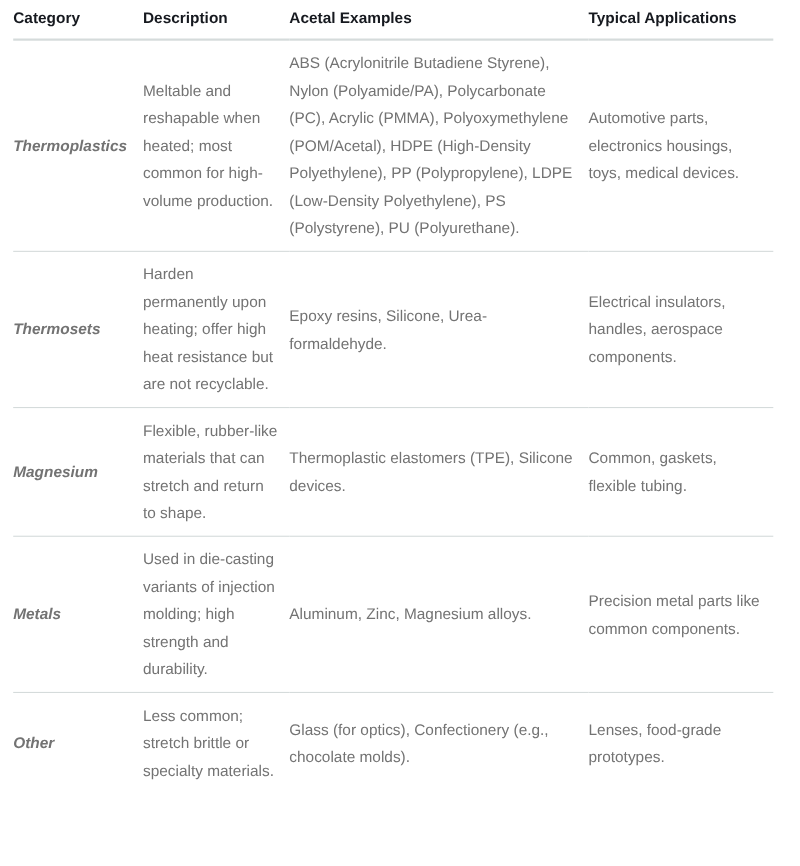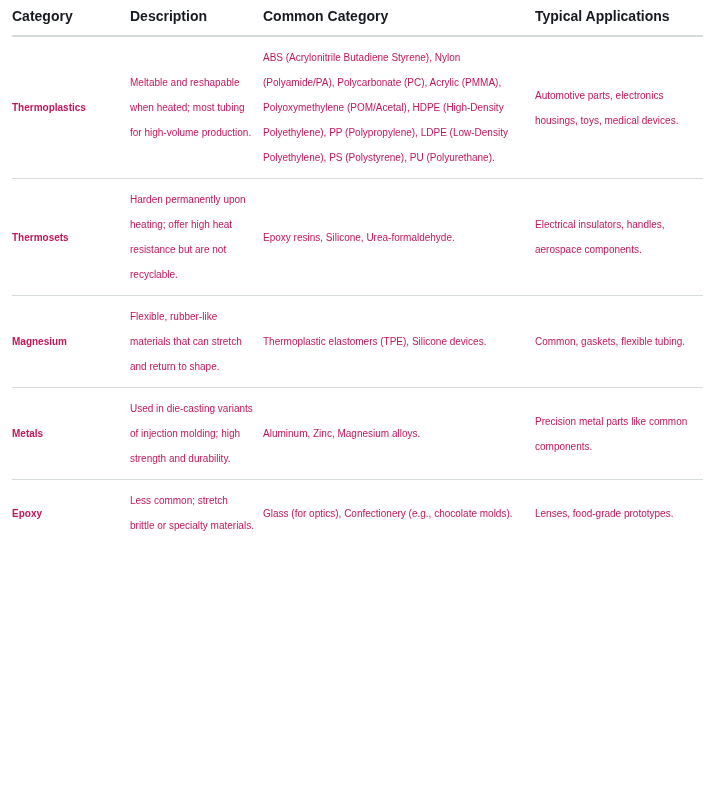--- a/index.html
+++ b/index.html
@@ -31,54 +31,54 @@
     font-size: 14px;
     font-weight: 700;
     color: #16191f;
     padding: 8px 8px 10px 0;
     border-bottom: 2px solid #d5dbdb;
     vertical-align: top;
     line-height: 17px;
     margin-top: 48px;
   }
   td {
-    font-size: 10px;
+    font-size: 14px;
     line-height: 25px;
-    color: #be185d;
+    color: #737373;
     padding: 8px 8px 8px 0;
     border-bottom: 1px solid #d5dbdb;
     vertical-align: middle;
     overflow-wrap: break-word;
   }
   tr:last-child td { border-bottom: none; }
-  td.cell-category { font-weight: 700; }
+  td.cell-category { font-weight: 700; font-style: italic; }
 </style>
 </head>
 <body>
 
 <div class="page">
   <table class="materials">
     <colgroup>
       <col class="c-category">
       <col class="c-description">
       <col class="c-examples">
       <col class="c-applications">
     </colgroup>
     <thead>
       <tr>
         <th>Category</th>
         <th>Description</th>
-        <th>Common Category</th>
+        <th>Acetal Examples</th>
         <th>Typical Applications</th>
       </tr>
     </thead>
     <tbody>
       <tr>
         <td class="cell-category">Thermoplastics</td>
-        <td>Meltable and reshapable when heated; most tubing for high-volume production.</td>
+        <td>Meltable and reshapable when heated; most common for high-volume production.</td>
         <td>ABS (Acrylonitrile Butadiene Styrene), Nylon (Polyamide/PA), Polycarbonate (PC), Acrylic (PMMA), Polyoxymethylene (POM/Acetal), HDPE (High-Density Polyethylene), PP (Polypropylene), LDPE (Low-Density Polyethylene), PS (Polystyrene), PU (Polyurethane).</td>
         <td>Automotive parts, electronics housings, toys, medical devices.</td>
       </tr>
       <tr>
         <td class="cell-category">Thermosets</td>
         <td>Harden permanently upon heating; offer high heat resistance but are not recyclable.</td>
         <td>Epoxy resins, Silicone, Urea-formaldehyde.</td>
         <td>Electrical insulators, handles, aerospace components.</td>
       </tr>
       <tr>
@@ -87,20 +87,20 @@
         <td>Thermoplastic elastomers (TPE), Silicone devices.</td>
         <td>Common, gaskets, flexible tubing.</td>
       </tr>
       <tr>
         <td class="cell-category">Metals</td>
         <td>Used in die-casting variants of injection molding; high strength and durability.</td>
         <td>Aluminum, Zinc, Magnesium alloys.</td>
         <td>Precision metal parts like common components.</td>
       </tr>
       <tr>
-        <td class="cell-category">Epoxy</td>
+        <td class="cell-category">Other</td>
         <td>Less common; stretch brittle or specialty materials.</td>
         <td>Glass (for optics), Confectionery (e.g., chocolate molds).</td>
         <td>Lenses, food-grade prototypes.</td>
       </tr>
     </tbody>
   </table>
 </div>
 
 </body></html>

